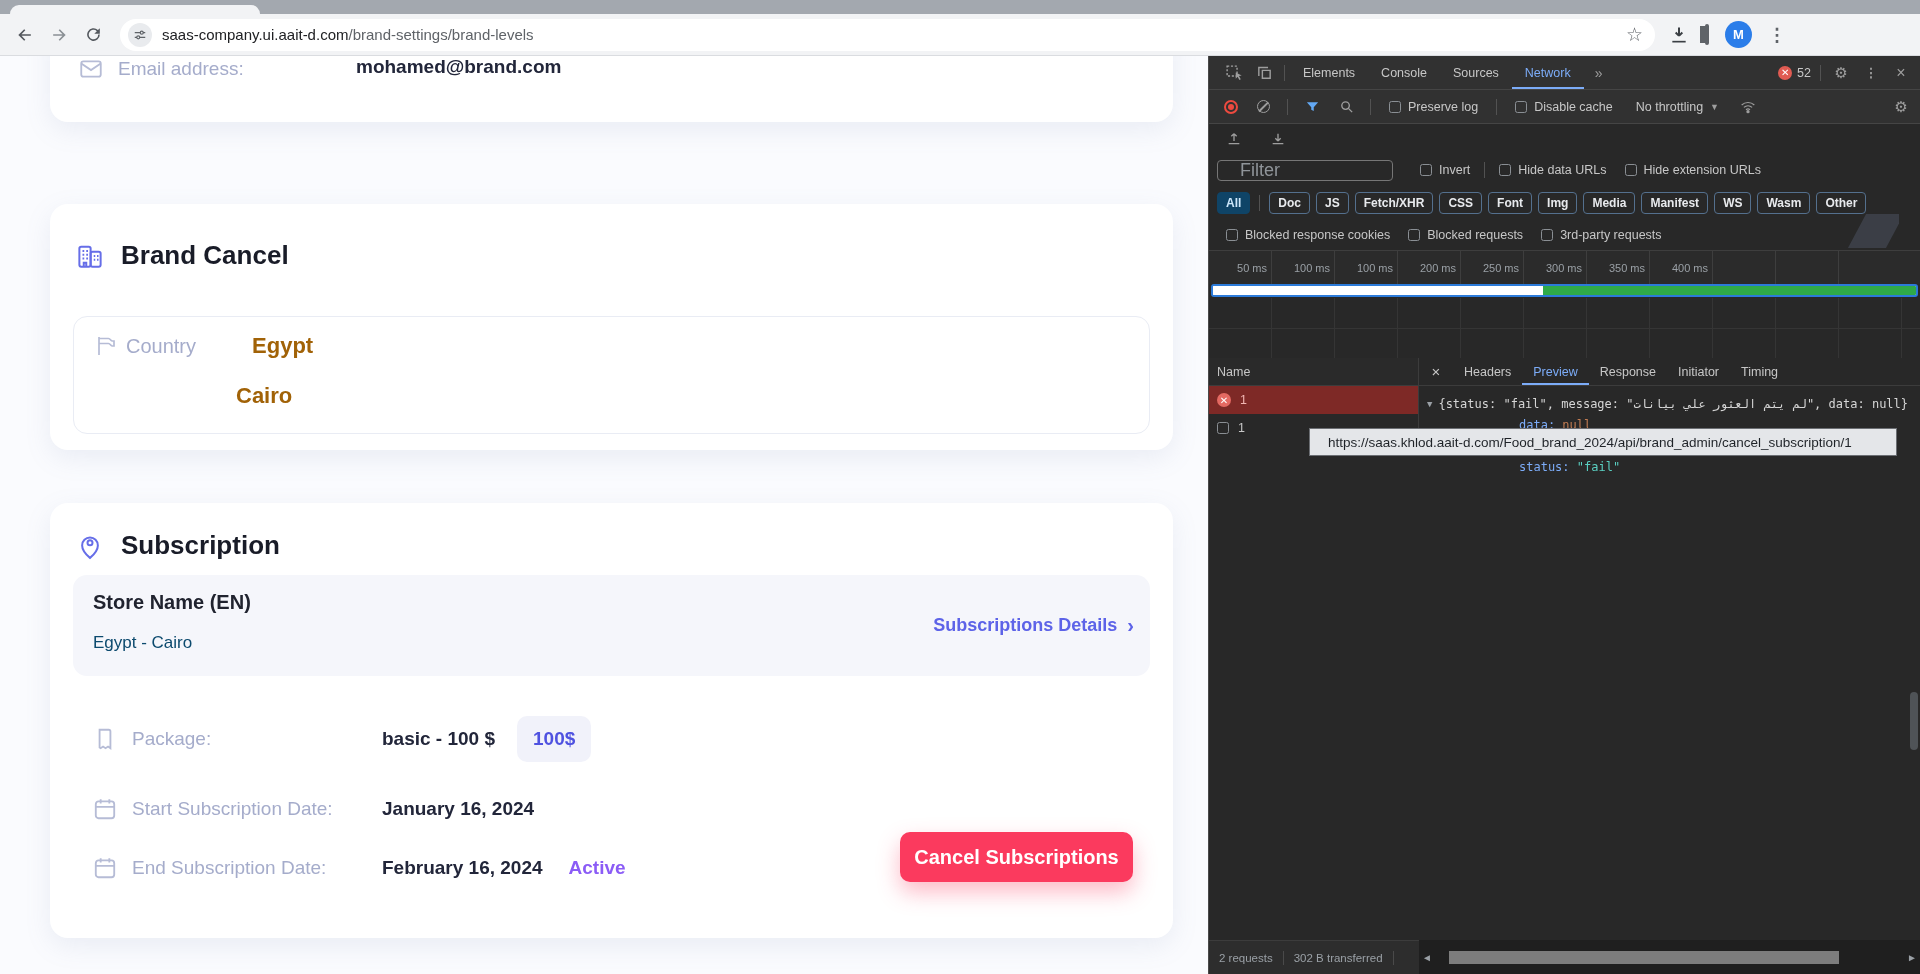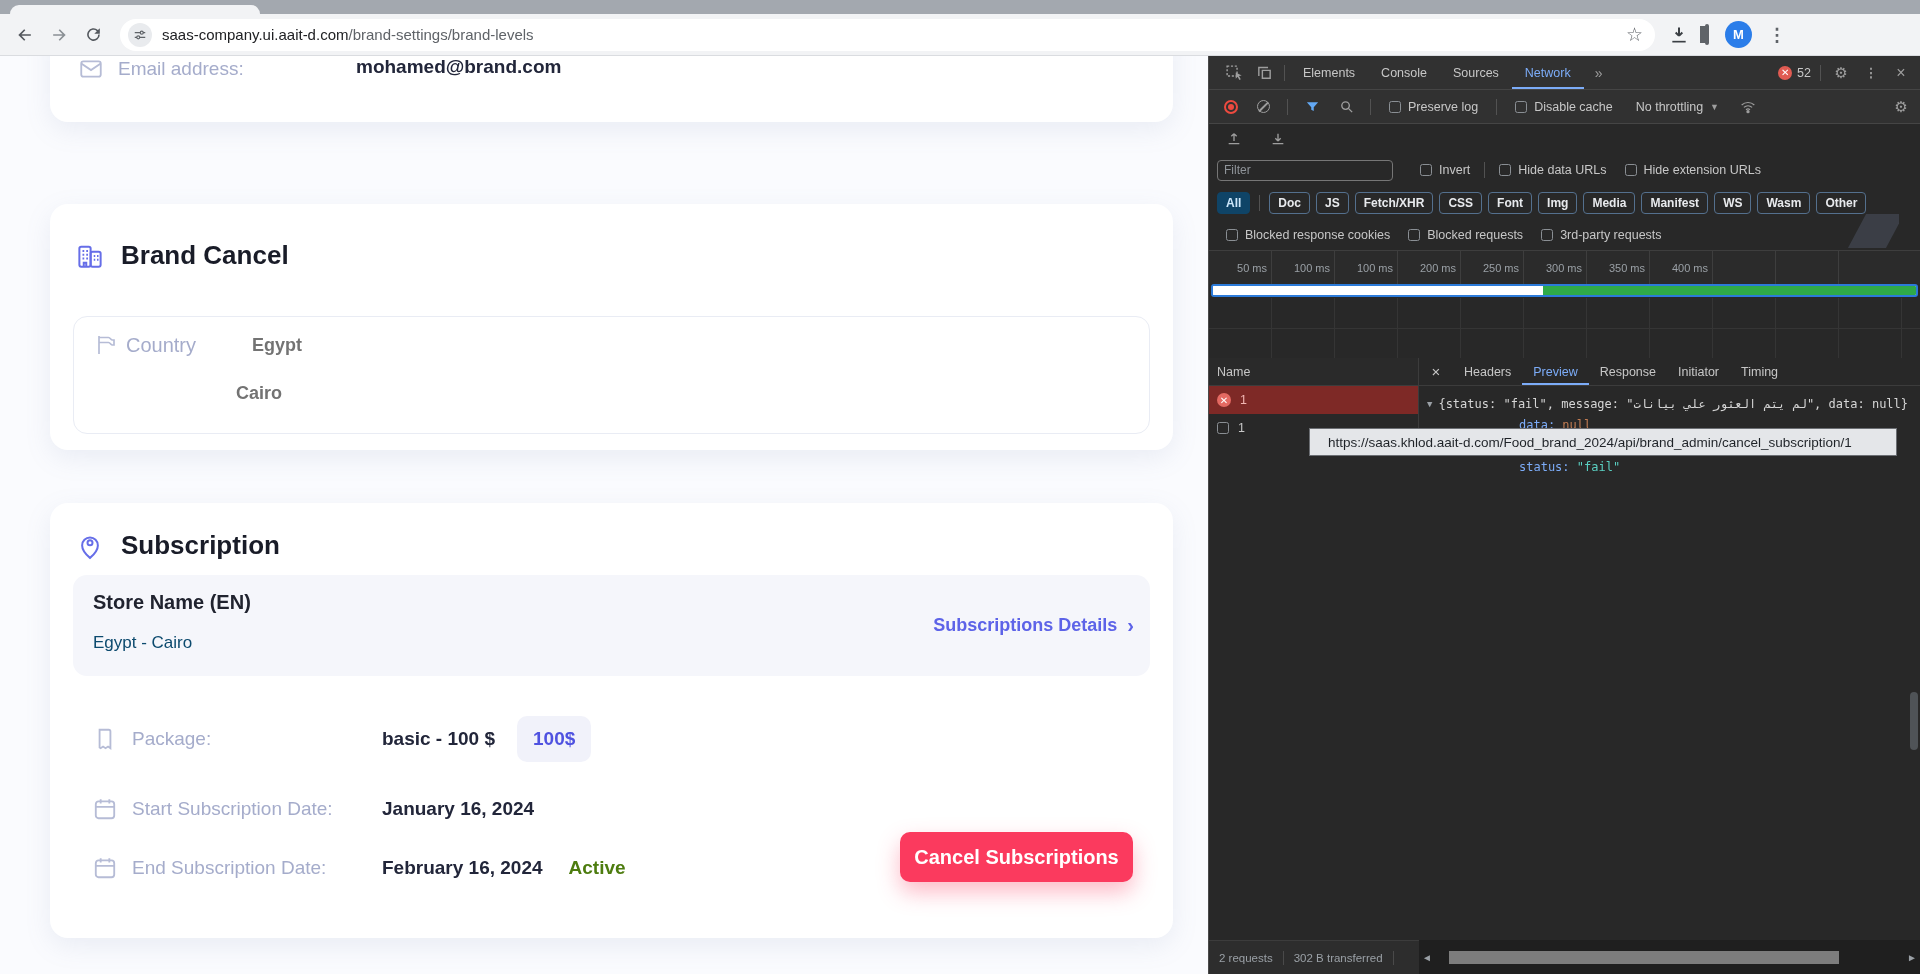--- a/index.html
+++ b/index.html
@@ -30,34 +30,34 @@
   .email-row{position:absolute;left:28px;top:40px;display:flex;align-items:center;gap:14px}
   .flabel{font-size:19px;color:#a5accb}
   .fvalue{font-size:19px;font-weight:bold;color:#22263a}
   .email-row .fvalue{position:absolute;left:278px;top:0;white-space:nowrap}
   .brand-card{left:50px;width:1123px;top:148px;height:246px}
   .sec-head{position:absolute;left:25px;top:36px;display:flex;align-items:center;gap:16px}
   .sec-title{font-size:26px;font-weight:bold;color:#191c28}
   .country-box{position:absolute;left:23px;right:23px;top:112px;height:118px;border:1px solid #e9ecf4;border-radius:14px}
   .crow1{position:absolute;left:20px;top:16px;display:flex;align-items:center;gap:8px}
   .crow1 .flabel{font-size:20px}
-  .cval{font-size:18px;font-weight:bold;color:#737373}
+  .cval{font-size:22px;font-weight:bold;color:#a16207}
   .crow1 .cval{margin-left:48px}
   .crow2{position:absolute;left:162px;top:66px}
   .sub-card{left:50px;width:1123px;top:447px;height:435px}
   .store-box{position:absolute;left:23px;right:23px;top:72px;height:101px;background:#f5f6fb;border-radius:14px}
   .store-name{position:absolute;left:20px;top:16px;font-size:20px;font-weight:bold;color:#20232f}
   .store-loc{position:absolute;left:20px;top:58px;font-size:17px;color:#0c4a6e}
   .details-link{position:absolute;right:16px;top:0;height:100%;display:flex;align-items:center;gap:10px;color:#5d63e8;font-size:18px;font-weight:bold;cursor:pointer}
   .details-link .chev{font-size:20px;font-weight:bold}
   .srow{position:absolute;left:42px;display:flex;align-items:center;height:50px}
   .srow .flabel{width:250px;margin-left:14px}
   .srow .fvalue{white-space:nowrap}
   .price-chip{margin-left:22px;background:#f1f2fa;color:#4f52e0;font-weight:bold;font-size:19px;border-radius:10px;padding:12px 16px}
-  .active-badge{margin-left:26px;color:#4d7c0f;font-size:19px;font-weight:bold}
+  .active-badge{margin-left:26px;color:#8b5cf6;font-size:19px;font-weight:bold}
   .cancel-btn{position:absolute;right:40px;top:329px;width:233px;height:50px;background:#fb3a5e;border:none;border-radius:10px;color:#fff;font-size:20px;font-weight:bold;font-family:"Liberation Sans",sans-serif;box-shadow:0 10px 22px rgba(248,58,94,.35);cursor:pointer}
   .icon-ind{color:#666ee8}
   .icon-soft{color:#b6bcd6}
 
   
   .devtools{position:absolute;left:1208px;top:56px;width:712px;height:918px;background:#282828;color:#c7c7c7;font-size:12.5px;border-left:1px solid #4a4a4a}
   .dt-row{position:absolute;left:0;width:100%;display:flex;align-items:center;background:#313131}
   .dt-tabbar{top:0;height:34px;border-bottom:1px solid #454545;padding-left:10px}
   .dt-tab{padding:0 13px;height:100%;display:flex;align-items:center}
   .dt-tab.active{color:#7cacf8;box-shadow:inset 0 -2px 0 #7cacf8}
@@ -70,21 +70,21 @@
   .rec{width:14px;height:14px;border-radius:50%;border:2px solid #ed4a3f;position:relative;margin:0 7px}
   .rec:after{content:"";position:absolute;left:2px;top:2px;width:6px;height:6px;border-radius:50%;background:#ed4a3f}
   .block-ic{width:13px;height:13px;border-radius:50%;border:1.8px solid #9e9e9e;position:relative;margin:0 8px}
   .block-ic:after{content:"";position:absolute;left:-1px;top:4.7px;width:13px;height:1.8px;background:#9e9e9e;transform:rotate(-45deg)}
   .cb{width:12px;height:12px;border:1.5px solid #8a8f94;border-radius:2.5px;margin-right:7px;flex:0 0 auto}
   .cbl{display:flex;align-items:center;padding:0 9px;white-space:nowrap}
   .throttle{display:flex;align-items:center;gap:7px;padding:0 10px;white-space:nowrap}
   .caret{font-size:9px;color:#9e9e9e}
   .dt-export{top:68px;height:30px;background:#282828;padding-left:10px;gap:14px}
   .dt-filterrow{top:98px;height:32px;background:#282828;padding-left:8px}
-  .filter-input{width:176px;height:21px;background:transparent;border:1px solid #767676;border-radius:4px;color:#c7c7c7;font-size:12px;padding:0 6px;font-family:"Liberation Sans",sans-serif;margin-right:18px}
+  .filter-input{width:176px;height:21px;background:transparent;border:1px solid #767676;border-radius:4px;color:#c7c7c7;font-size:18px;padding:0 22px;font-family:"Liberation Sans",sans-serif;margin-right:18px}
   .filter-input::placeholder{color:#8f9499}
   .dt-chips{top:130px;height:34px;background:#282828;padding-left:8px;gap:6px}
   .chip{border:1px solid #54708e;border-radius:4px;padding:3px 8px;font-size:12px;font-weight:bold;color:#e8eaed;white-space:nowrap}
   .chip.active{background:#0f4467;border-color:#0f4467;color:#cde7fb}
   .chip-sep{width:1px;height:16px;background:#525252;margin:0 3px}
   .dt-blocked{top:164px;height:30px;background:#282828;padding-left:8px}
   .logo-mark{position:absolute;left:630px;top:140px;width:60px;height:112px;overflow:hidden;opacity:.85}
   .logo-mark i{position:absolute;width:38px;height:34px;background:#3f434c;transform:skewX(-28deg)}
   .logo-mark i:nth-child(1){left:18px;top:18px}
   .logo-mark i:nth-child(2){left:4px;top:58px}

